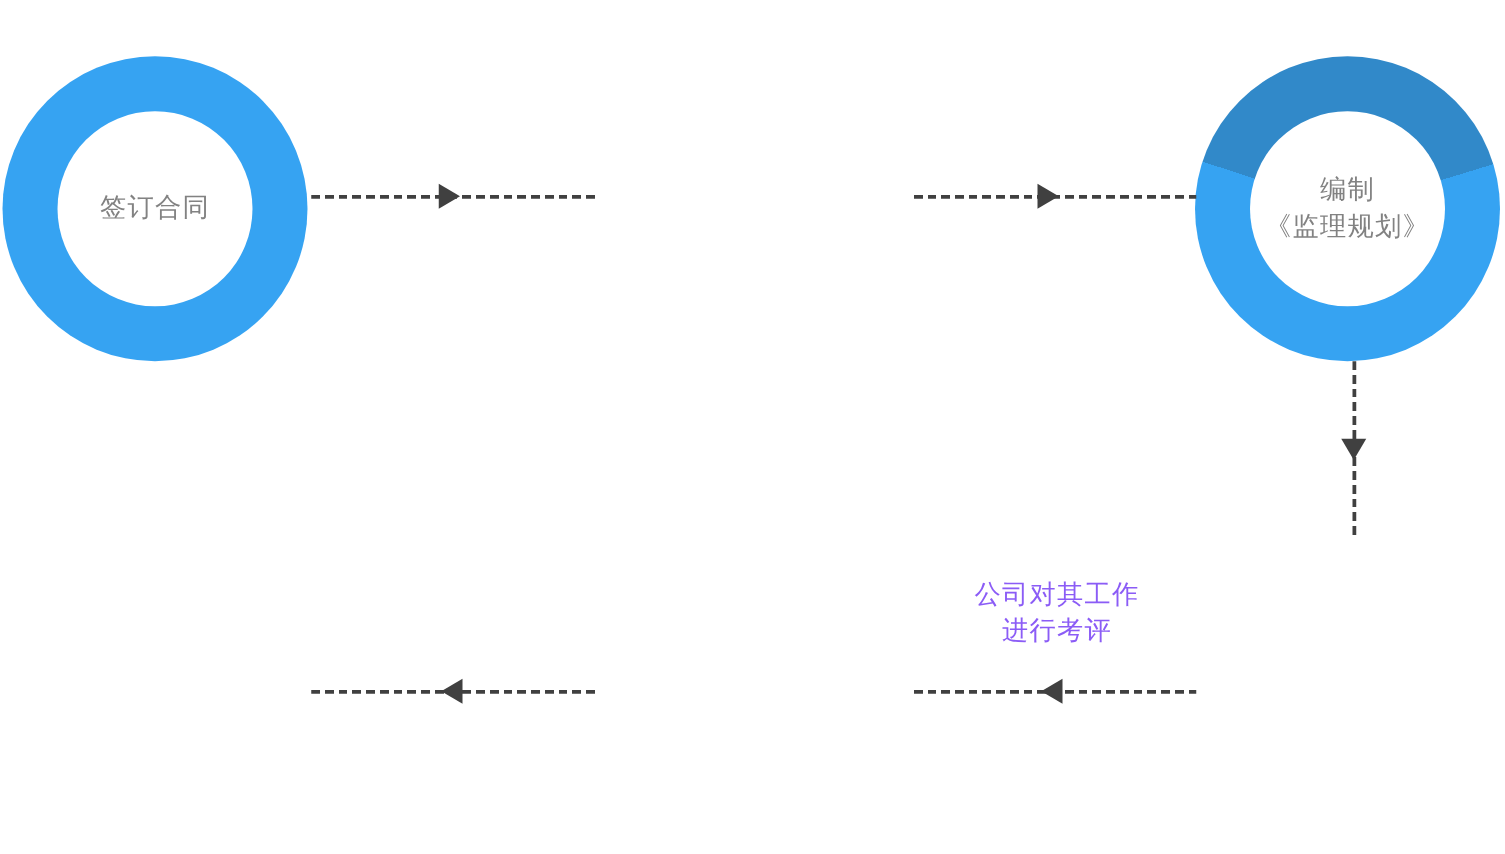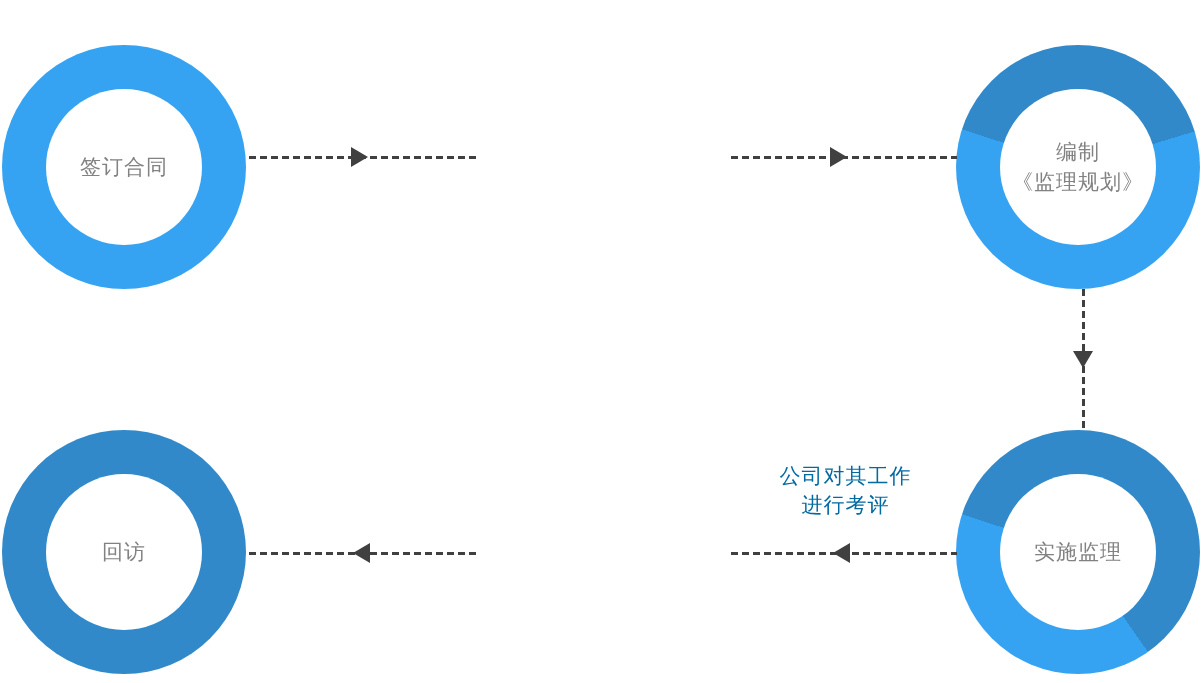--- a/index.html
+++ b/index.html
@@ -66,21 +66,21 @@
   #line-4 { left: 731px;  top: 552px; width: 226px; }
   #tri-4  { left: 833px;  top: 543px; }
   #line-5 { left: 249px;  top: 552px; width: 231px; }
   #tri-5  { left: 353px;  top: 543px; }
   .caption {
     position: absolute;
     left: 758px;
     top: 461px;
     width: 175px;
     text-align: center;
-    color: #0369a1;
+    color: #8b5cf6;
     font-size: 21px;
     line-height: 29px;
     letter-spacing: 1px;
     white-space: pre-line;
   }
 </style>
 </head>
 <body>
 
 <div class="stage">
@@ -92,32 +92,22 @@
   </div>
 
 
   <div class="donut pos-3" style="background: conic-gradient(rgb(49, 137, 201) 0deg, rgb(49, 137, 201) 73deg, rgb(54, 163, 242) 73deg, rgb(54, 163, 242) 288deg, rgb(49, 137, 201) 288deg, rgb(49, 137, 201) 360deg);">
     <div class="hole">
       <span class="node-label">编制
 《监理规划》</span>
     </div>
   </div>
 
-  <div class="donut pos-4" style="background: conic-gradient(rgb(49, 137, 201) 0deg, rgb(49, 137, 201) 145deg, rgb(54, 163, 242) 145deg, rgb(54, 163, 242) 288deg, rgb(49, 137, 201) 288deg, rgb(49, 137, 201) 360deg);">
-    <div class="hole">
-      <span class="node-label">实施监理</span>
-    </div>
-  </div>
 
 
-  <div class="donut pos-6" style="background: conic-gradient(rgb(49, 137, 201) 0deg, rgb(49, 137, 201) 360deg);">
-    <div class="hole">
-      <span class="node-label">回访</span>
-    </div>
-  </div>
 
   <div>
     <div class="h-line" id="line-1"></div>
     <div class="tri tri-right" id="tri-1"></div>
   </div>
 
   <div>
     <div class="h-line" id="line-2"></div>
     <div class="tri tri-right" id="tri-2"></div>
   </div>

